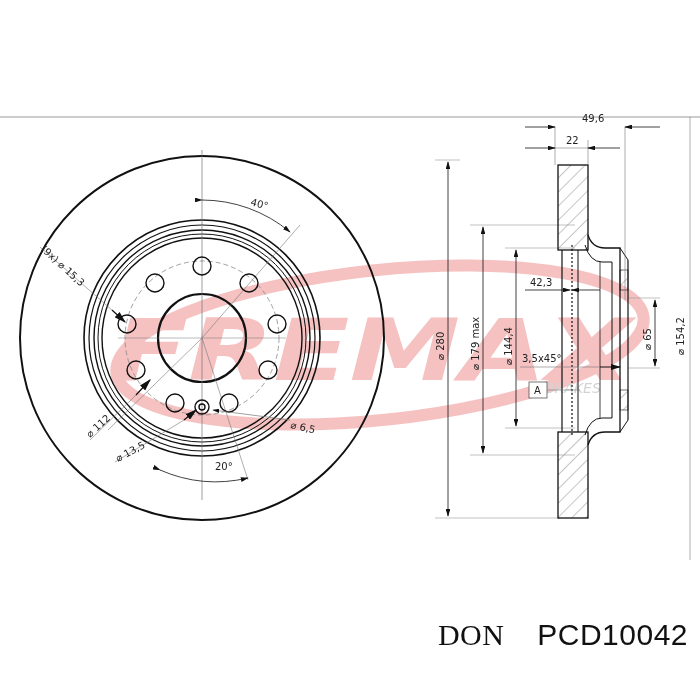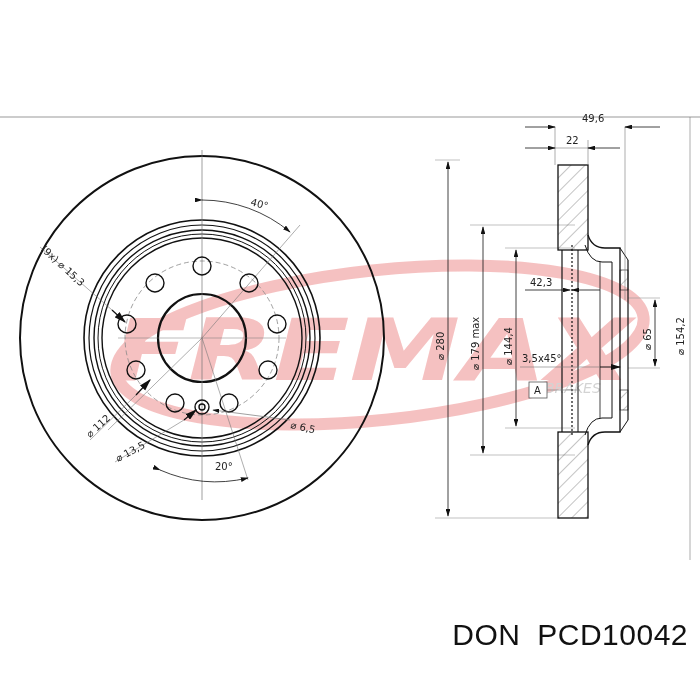--- a/index.html
+++ b/index.html
@@ -1,21 +1,21 @@
 <!DOCTYPE html>
 <html><head>
   <meta charset="utf-8">
   <style>
     html, body { margin: 0; padding: 0; background: #ffffff; }
     body { width: 700px; height: 700px; position: relative; overflow: hidden; font-family: "Liberation Sans", sans-serif; }
     #drawing { position: absolute; left: 0; top: 0; width: 700px; height: 700px; }
     .dim { font-family: "DejaVu Sans", sans-serif; font-size: 10px; fill: #222; }
     .caption { position: absolute; right: 12px; top: 618px; font-size: 30px; color: #111; letter-spacing: 0.5px; font-family: "Liberation Sans", sans-serif; }
-    .caption span { margin-left: 8px; }
-    .caption span:first-child { margin-left: 4px; }
+    .caption span { margin-left: 24px; }
+    .caption span:first-child { margin-left: 4px; font-family: Liberation Serif, serif; }
   </style>
 </head>
 <body>
 
 <svg id="drawing" viewBox="0 0 700 700" xmlns="http://www.w3.org/2000/svg">
   <defs>
     <pattern id="hatch" width="10" height="10" patternUnits="userSpaceOnUse" patternTransform="rotate(45)">
       <line x1="0" y1="0" x2="0" y2="10" stroke="#555" stroke-width="0.7"></line>
     </pattern>
     <marker id="arr" markerWidth="10" markerHeight="6" refX="9" refY="3" orient="auto">

